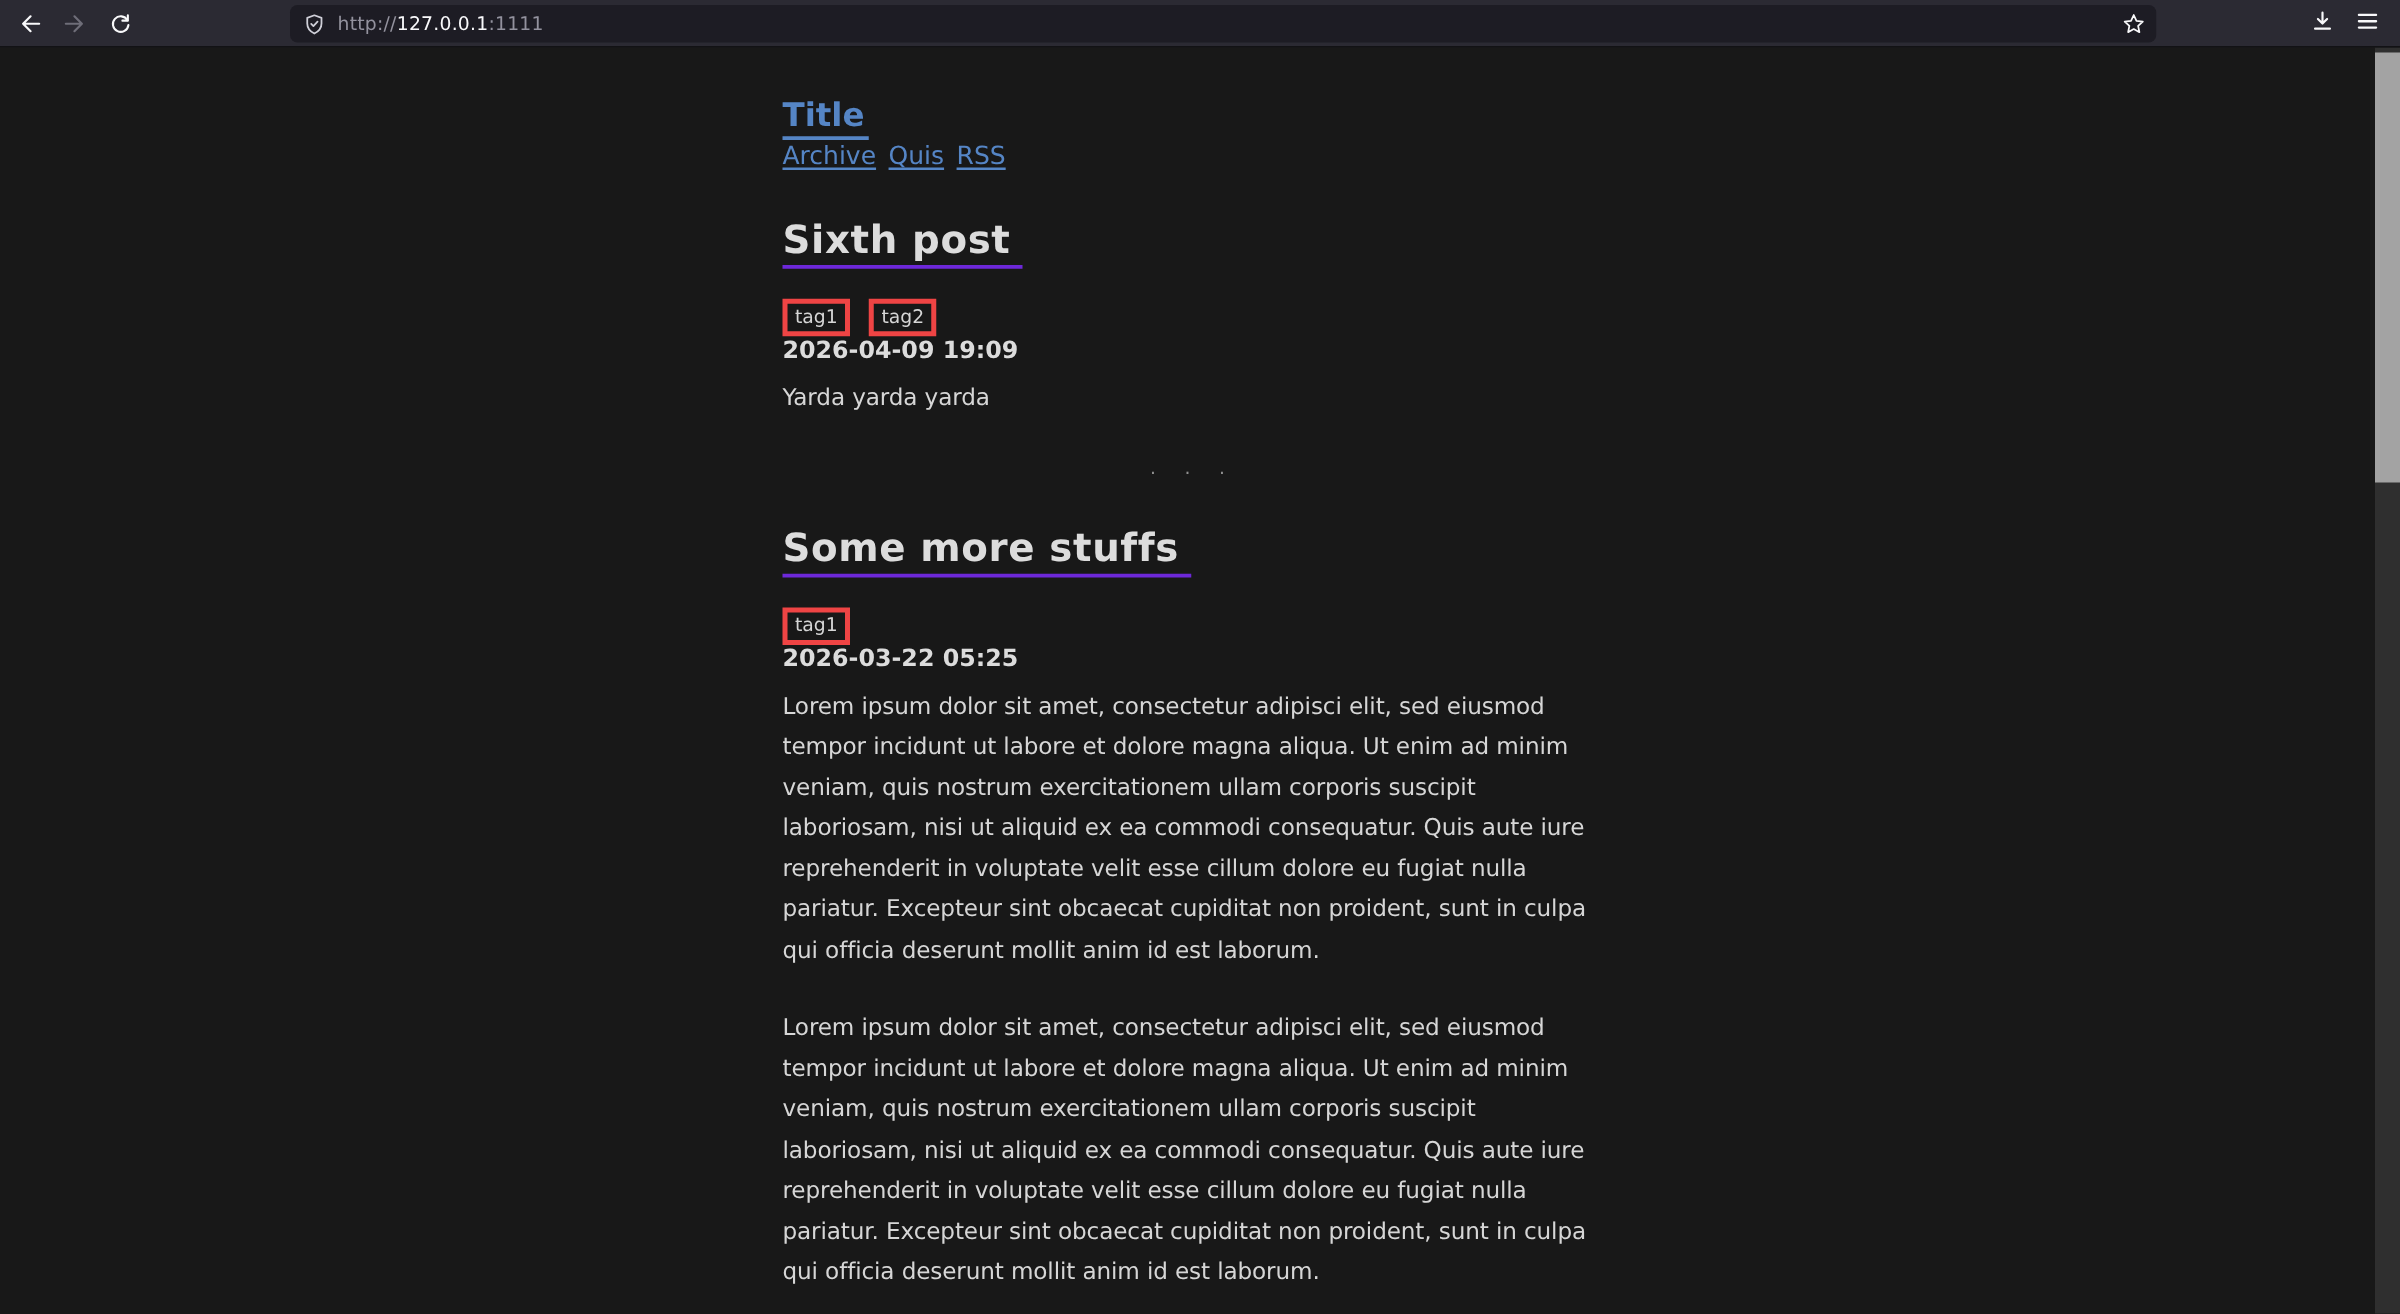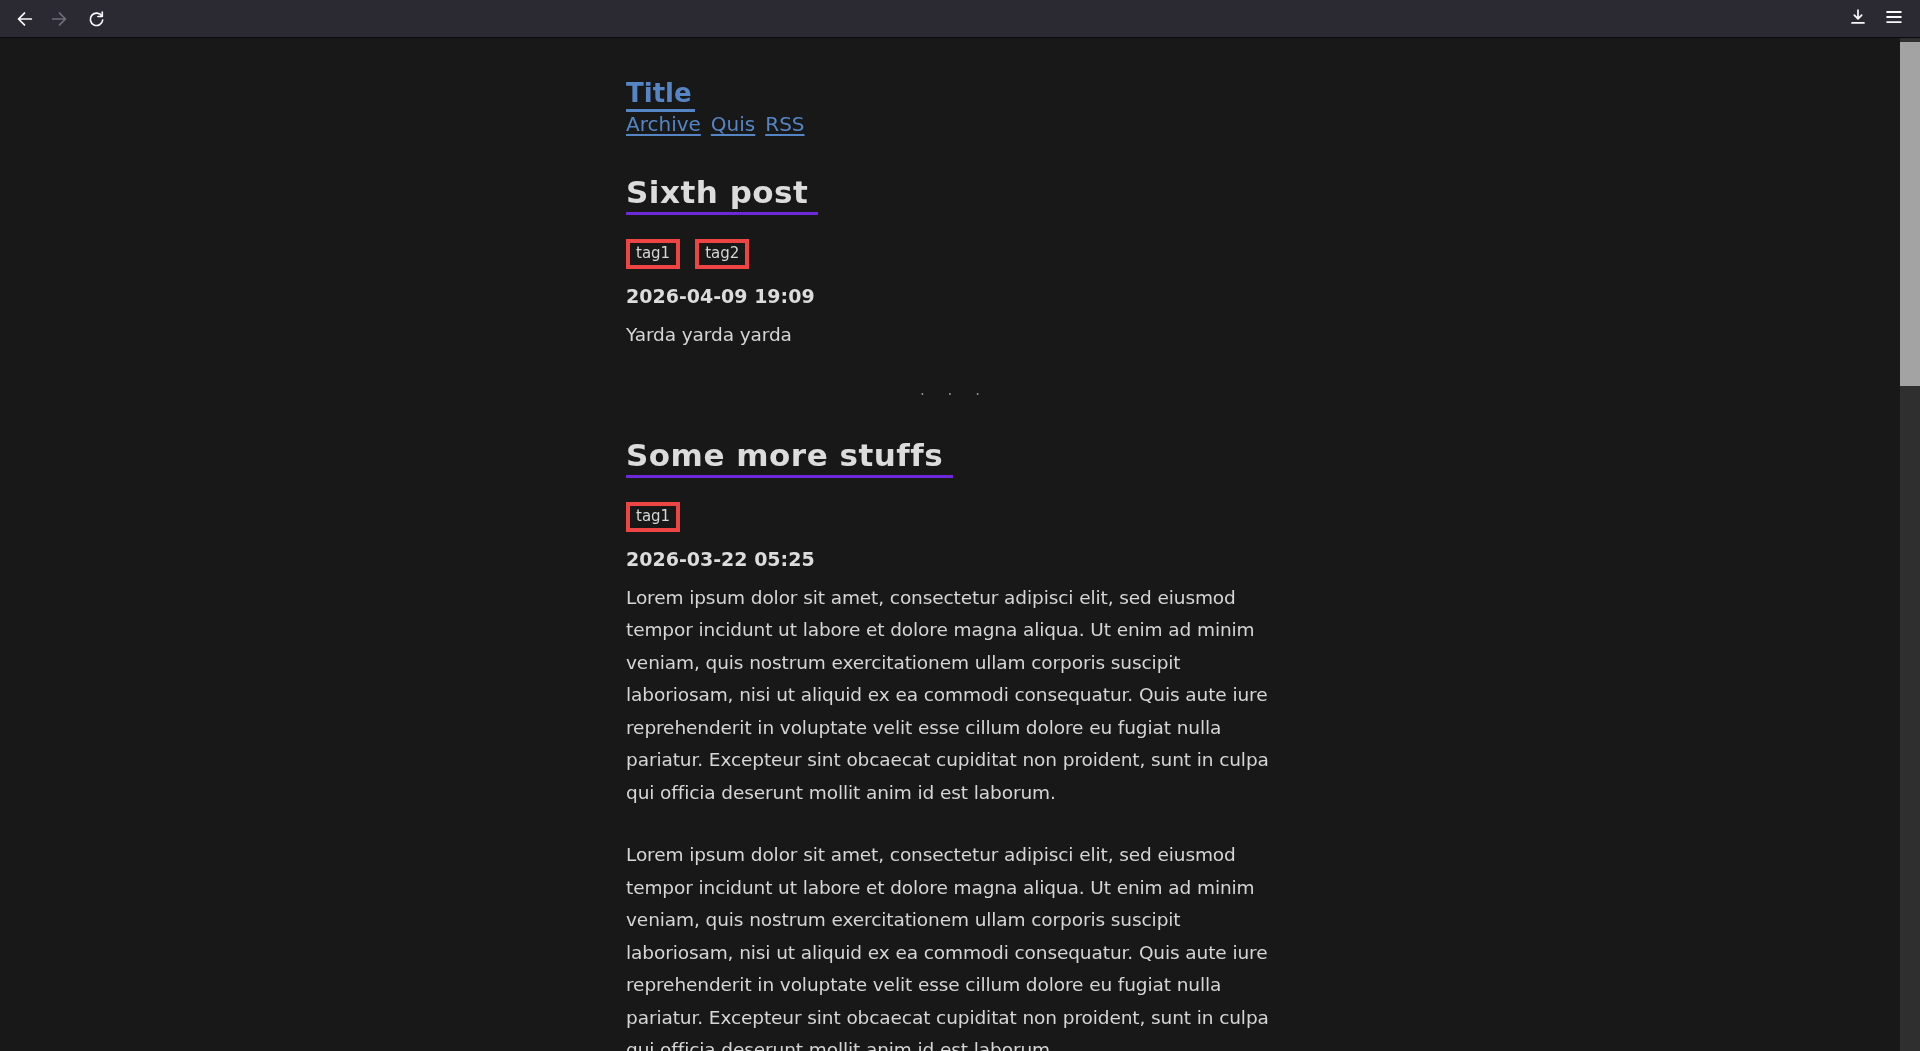--- a/index.html
+++ b/index.html
@@ -101,21 +101,20 @@
   }
   .tags { margin-top: 24px; display: flex; gap: 15px; }
   .tag {
     font-size: 15px; color: #d6d6d6;
     border: 4px solid #ef4444;
     padding: 2px 6px 3px;
     text-decoration: none;
     line-height: 1.1;
   }
   .post-date {
-    margin-top: 16px;
     font-size: 19px; font-weight: bold; color: #dcdcdc;
   }
   .post-body { margin-top: 10px; }
   .post-body p {
     font-size: 18.5px;
     line-height: 32.5px;
     letter-spacing: -0.1px;
     color: #d6d6d6;
     margin: 12px 0 30px;
   }
@@ -163,20 +162,34 @@
 
   <div class="nav-btn btn-reload">
     <span>
       <svg width="21" height="21" viewBox="0 0 24 24" fill="none" stroke="#f9f9fb" stroke-width="1.9" stroke-linecap="round" stroke-linejoin="round">
         <path d="M18.2 8.2 A7.1 7.1 0 1 0 19.1 12.6"></path>
         <path d="M18.6 3.6 V8.6 H13.6"></path>
       </svg>
     </span>
   </div>
 
+  <div class="urlbar">
+    <span class="shield">
+      <svg width="19" height="19" viewBox="0 0 24 24" fill="none" stroke="#cfcfd8" stroke-width="1.8" stroke-linecap="round" stroke-linejoin="round">
+        <path d="M12 2.8 L19.2 5.4 V11 C19.2 15.6 16.2 19.1 12 21.2 C7.8 19.1 4.8 15.6 4.8 11 V5.4 Z"></path>
+        <path d="M8.8 11.6 L11 13.8 L15.2 9.3"></path>
+      </svg>
+    </span>
+    <span class="url-text"><span>http://</span><span class="host">127.0.0.1</span><span>:1111</span></span>
+    <span class="star-btn">
+      <svg width="20" height="20" viewBox="0 0 24 24" fill="none" stroke="#f9f9fb" stroke-width="1.7" stroke-linejoin="round">
+        <polygon points="12,3.6 14.6,9.2 20.7,9.9 16.2,14.1 17.4,20.1 12,17.1 6.6,20.1 7.8,14.1 3.3,9.9 9.4,9.2"></polygon>
+      </svg>
+    </span>
+  </div>
 
   <div class="tool-right btn-download">
     <span>
       <svg width="22" height="22" viewBox="0 0 24 24" fill="none" stroke="#f9f9fb" stroke-width="1.9" stroke-linecap="round" stroke-linejoin="round">
         <path d="M12 4.5 V13.5 M8 10 l4 4 4-4 M5.5 18.5 H18.5"></path>
       </svg>
     </span>
   </div>
 
   <div class="tool-right btn-menu">

